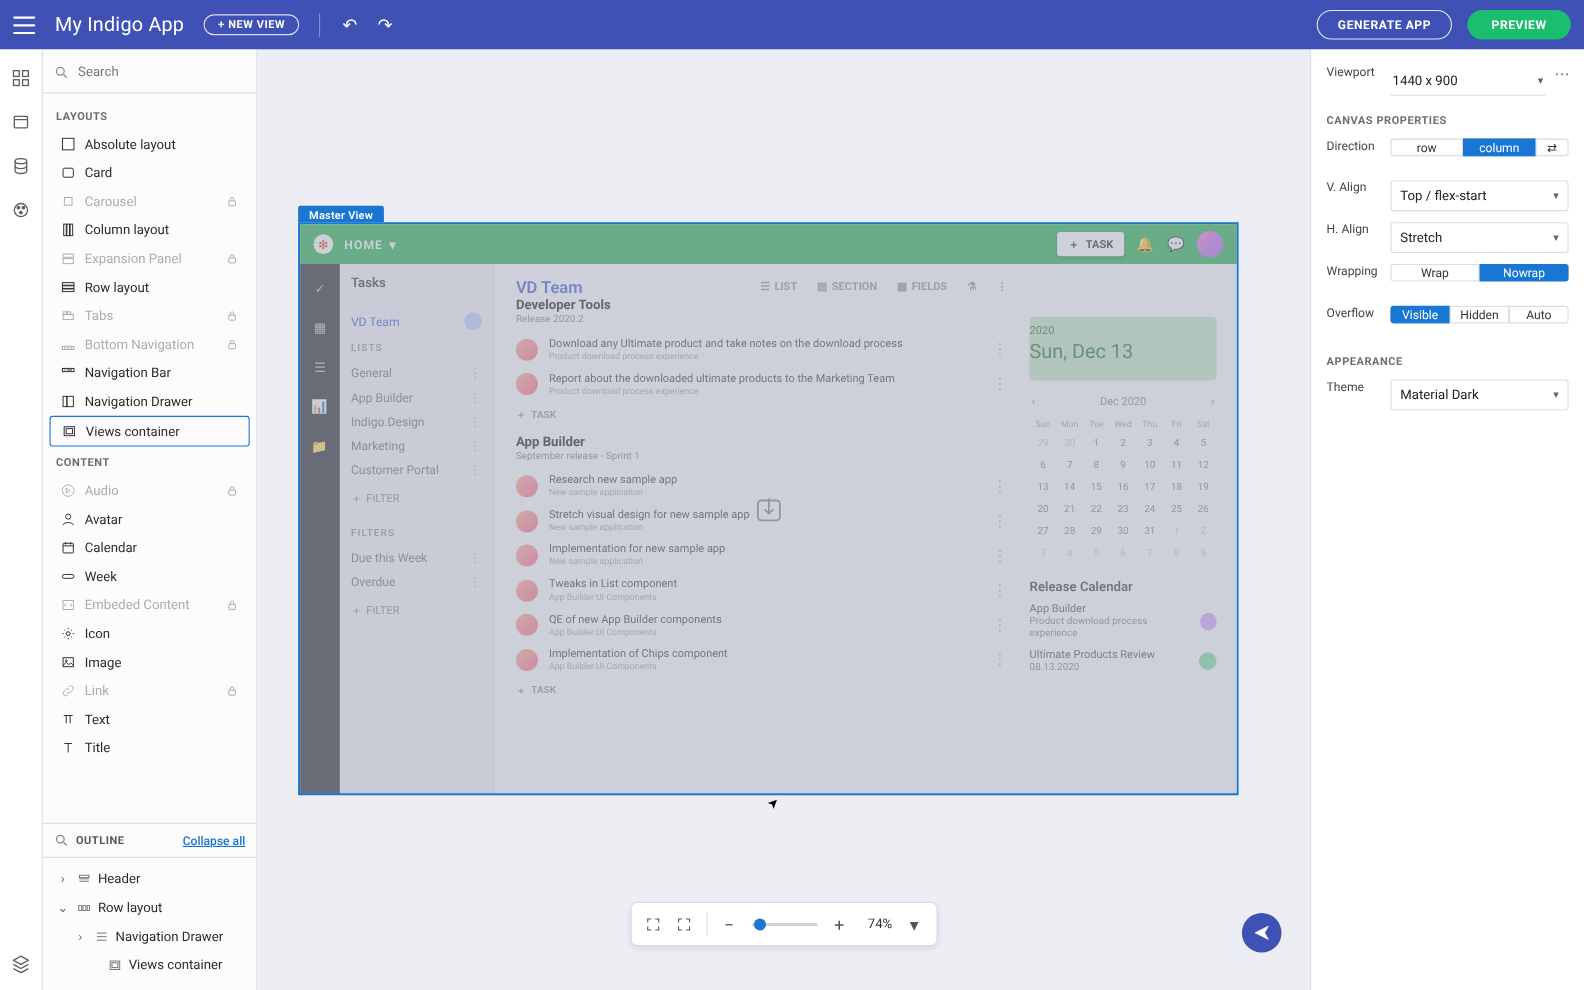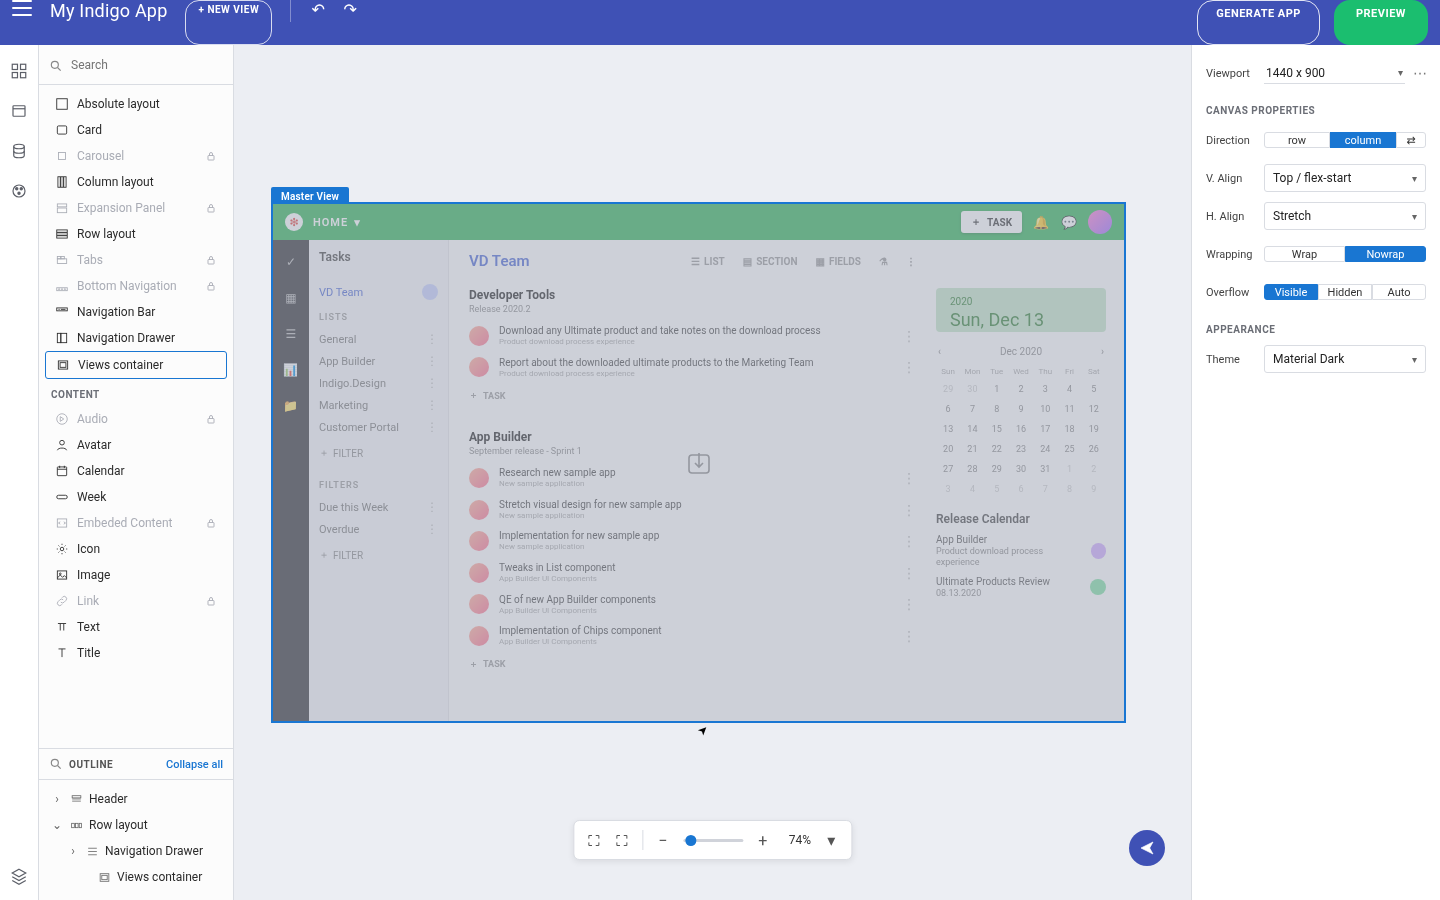--- a/index.html
+++ b/index.html
@@ -16,21 +16,21 @@
   --text-dis:#A9ACB5;
   --side-bg:#FCFCFC;
   --border:#D9DCE2;
   --canvas-green-hdr:#2EB457;
   --dark-rail:#2E2F33;
 }
 *{box-sizing:border-box;font-family:'Segoe UI',Roboto,Arial,sans-serif;margin:0;padding:0}
 body{width:1440px;height:900px;overflow:hidden;position:relative;background:var(--grey-bg)}
 
 
-.topbar{position:absolute;left:0;top:0;right:0;height:45px;background:var(--blue);display:flex;padding:0 12px;color:#fff}
+.topbar{position:absolute;left:0;top:0;right:0;height:45px;background:var(--blue);display:flex;align-items:center;padding:0 12px;color:#fff}
 .hamburger{width:20px;height:16px;display:flex;flex-direction:column;justify-content:space-between}
 .hamburger span{height:2px;background:#fff;border-radius:1px}
 .app-title{margin-left:18px;font-size:18px;font-weight:400;letter-spacing:.2px}
 .newview{margin-left:18px;border:1px solid rgba(255,255,255,.8);border-radius:14px;padding:3px 12px;font-size:10px;font-weight:700;letter-spacing:.5px;color:#fff}
 .top-div{width:1px;height:22px;background:rgba(255,255,255,.35);margin:0 18px}
 .undo,.redo{width:18px;height:18px;margin-right:14px;position:relative}
 .undo::before{content:"↶";position:absolute;inset:0;display:flex;align-items:center;justify-content:center;font-size:16px}
 .redo::before{content:"↷";position:absolute;inset:0;display:flex;align-items:center;justify-content:center;font-size:16px}
 .top-spacer{flex:1}
 .gen-btn{border:1px solid rgba(255,255,255,.85);border-radius:16px;padding:6px 18px;font-size:11px;font-weight:700;letter-spacing:.5px;color:#fff;margin-right:14px}
@@ -51,30 +51,30 @@
 .lp-scroll{flex:1;overflow:auto;padding:6px 0 10px}
 .lp-section-title{font-size:10px;font-weight:700;letter-spacing:.5px;color:var(--text-sub);padding:10px 12px 6px}
 .lp-item{display:flex;align-items:center;height:26px;padding:0 10px;gap:8px;font-size:12px;color:var(--text);border-radius:3px;margin:0 6px}
 .lp-item.dis{color:var(--text-dis)}
 .lp-item .icon{width:14px;height:14px;display:flex;align-items:center;justify-content:center}
 .lp-item .icon svg{width:14px;height:14px;stroke:currentColor;fill:none;stroke-width:1.5}
 .lp-item .lock{margin-left:auto;width:12px;height:12px}
 .lp-item .lock svg{width:12px;height:12px;stroke:var(--text-dis);fill:none;stroke-width:1.8}
 .lp-item.selected{border:1.5px solid var(--ind-blue);color:var(--text);height:28px}
 .outline-hdr{height:32px;border-top:1px solid var(--border);border-bottom:1px solid var(--border);display:flex;align-items:center;padding:0 10px;gap:6px;font-size:10px;font-weight:700;letter-spacing:.5px;color:#555}
-.outline-hdr .collapse{margin-left:auto;font-size:11px;font-weight:500;color:var(--ind-blue);letter-spacing:0}
+.outline-hdr .collapse{margin-left:auto;font-size:11px;font-weight:500;color:var(--ind-blue);text-decoration:underline;letter-spacing:0}
 .outline-body{padding:6px 0 10px}
 .out-row{display:flex;align-items:center;height:26px;font-size:12px;color:var(--text);gap:6px;padding:0 8px}
 .chev{width:12px;text-align:center;color:#666}
 .out-icon{width:14px;height:14px;display:flex;align-items:center;justify-content:center}
 .out-icon svg{width:13px;height:13px;stroke:#666;fill:none;stroke-width:1.5}
 
 
 .rightpanel{position:absolute;right:0;top:45px;width:249px;bottom:0;background:#fff;border-left:1px solid var(--border);padding:14px 14px}
-.prop-row{display:flex;align-items:center;height:28px;margin-bottom:10px}
+.prop-row{display:flex;height:28px;margin-bottom:10px}
 .prop-label{flex:0 0 58px;font-size:11px;color:#444}
 .vp-val{flex:1;border-bottom:1px solid var(--border);font-size:12px;color:#222;padding:3px 2px;display:flex;align-items:center}
 .vp-val .chev-d{margin-left:auto;font-size:10px;color:#666}
 .dots3{margin-left:8px;color:#777;font-size:14px;letter-spacing:-1px}
 .sec-title{font-size:10px;font-weight:700;letter-spacing:.5px;color:var(--text-sub);margin:18px 0 10px}
 .seg-group{display:flex;flex:1}
 .seg{flex:1;height:16px;border:1px solid var(--border);display:flex;align-items:center;justify-content:center;font-size:11px;color:#333;background:#fff}
 .seg:first-child{border-top-left-radius:3px;border-bottom-left-radius:3px}
 .seg:last-child{border-top-right-radius:3px;border-bottom-right-radius:3px}
 .seg.active{background:var(--select-blue);color:#fff;border-color:var(--select-blue)}
@@ -112,31 +112,31 @@
 .tsb-item .dots{color:#bbb;font-size:12px}
 .tsb-filter{display:flex;align-items:center;gap:4px;color:#888;font-size:10px;padding:8px 0}
 
 .t-main{flex:1;background:#fff;padding:12px 18px 12px 20px;display:flex;gap:20px;min-width:0}
 .t-col1{flex:1;min-width:0}
 .vd-title{font-size:15px;color:#4a67d6;font-weight:600}
 
 .view-bar{display:flex;align-items:center;gap:18px;font-size:10px;color:#999;font-weight:700;position:relative}
 .view-bar .flex1{flex:1}
 .view-bar .vb-item{display:flex;align-items:center;gap:4px}
-.group-title{font-size:12px;font-weight:700;color:#222;margin-top:18px}
+.group-title{font-size:12px;font-weight:700;color:#222;margin-top:0}
 .group-sub{font-size:9px;color:#888;margin-top:2px;margin-bottom:6px}
 .task-row{display:flex;align-items:center;gap:10px;padding:5px 0}
 .task-row .av{width:20px;height:20px;border-radius:50%;background:linear-gradient(135deg,#ffb199,#ff6f91);flex-shrink:0}
 .task-text{font-size:10px;color:#444;line-height:1.2}
 .task-text .tt-sub{color:#aaa;font-size:8px}
 .task-row .dots{margin-left:auto;color:#bbb;font-size:14px}
 .add-task{font-size:9px;color:#999;font-weight:700;display:flex;align-items:center;gap:5px;padding:6px 0 10px}
 
 .t-col2{width:170px;flex-shrink:0}
-.date-card{height:44px;border-radius:4px;background:var(--pale-green);padding:8px 14px;margin-top:36px}
+.date-card{height:58px;border-radius:4px;background:var(--pale-green);padding:8px 0;margin-top:36px}
 .date-card .yr{font-size:10px;color:#2e7d32}
 .date-card .d{font-size:18px;color:#2e7d32;font-weight:400;margin-top:2px}
 .cal-hdr{display:flex;align-items:center;justify-content:space-between;font-size:10px;color:#888;margin-top:14px;padding:0 2px}
 .dow-row{display:grid;grid-template-columns:repeat(7,1fr);font-size:8px;color:#aaa;text-align:center;margin-top:10px}
 .cal-grid{display:grid;grid-template-columns:repeat(7,1fr);font-size:9px;color:#888;text-align:center;row-gap:10px;margin-top:8px}
 .cal-grid .dim{color:#ccc}
 .rc-title{font-size:12px;font-weight:600;color:#444;margin-top:18px}
 .rc-item{display:flex;align-items:center;gap:8px;margin-top:8px}
 .rc-text{font-size:9px;color:#888;line-height:1.2}
 .rc-text .t1{color:#555;font-size:10px}
@@ -220,20 +220,21 @@
 
 <div class="leftpanel">
   <div class="search-row">
     <div class="search-icon"><svg viewBox="0 0 24 24">
           <circle cx="10" cy="10" r="6"></circle>
           <path d="M20 20l-5-5"></path>
         </svg></div>
     <input class="search-inp" placeholder="Search" style="">
   </div>
   <div class="lp-scroll">
+    <div class="lp-section-title">LAYOUTS</div>
     <div id="lp-layouts">
         <div class="lp-item">
           <span class="icon">
             <svg viewBox="0 0 24 24">
               <rect x="3" y="3" width="18" height="18"></rect>
             </svg>
           </span>
           <span>Absolute layout</span>
         </div>
         <div class="lp-item">

